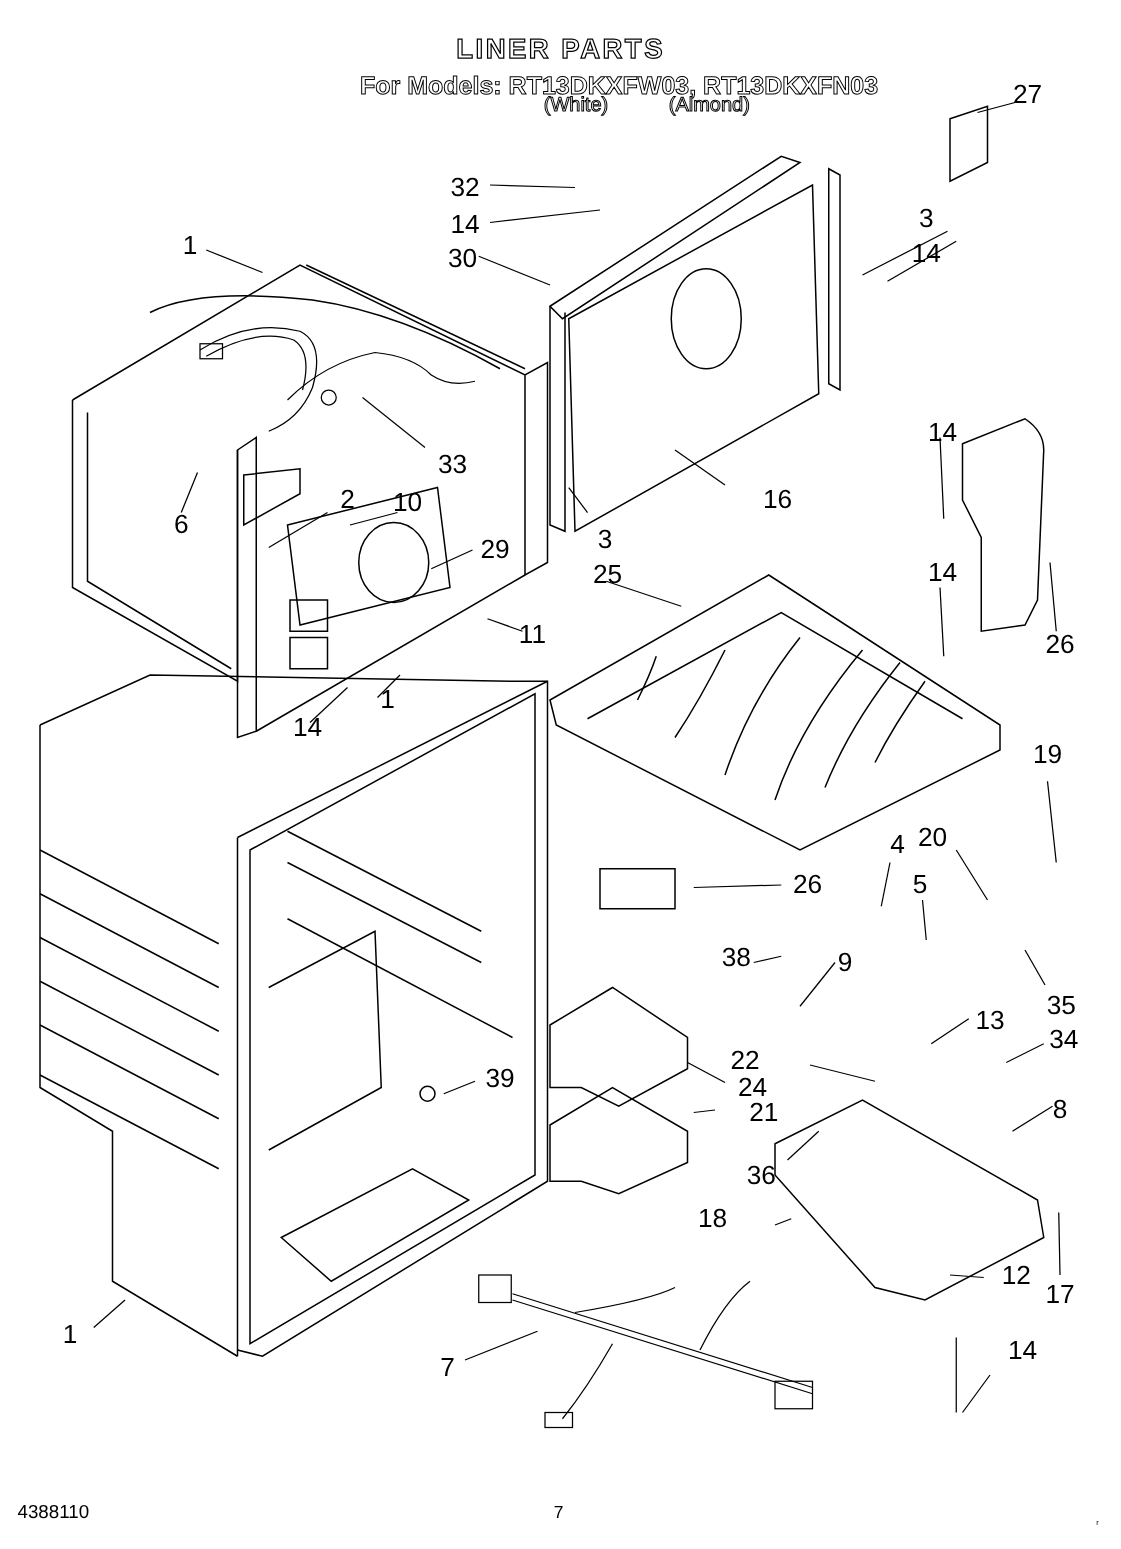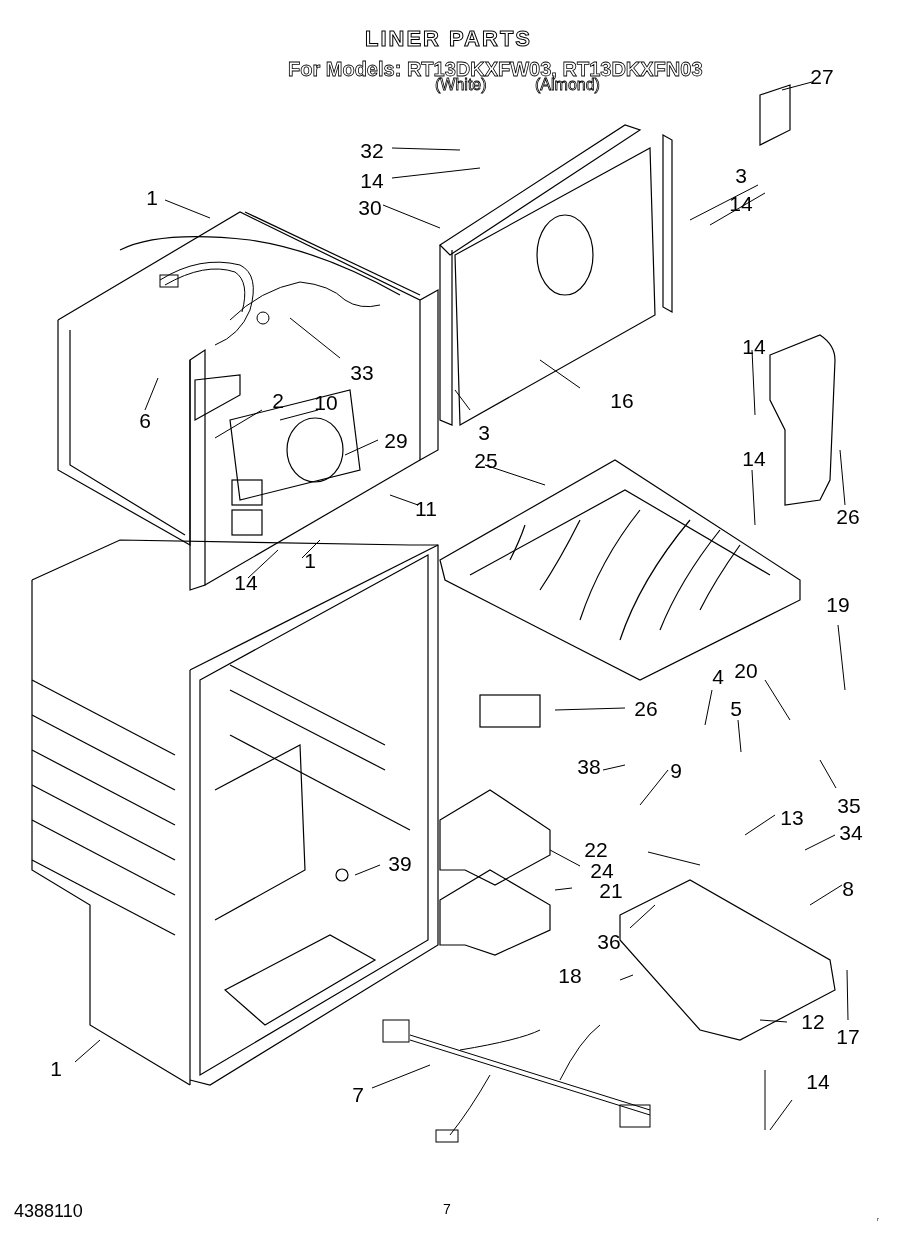--- a/index.html
+++ b/index.html
@@ -9,21 +9,21 @@
            font-size: 22px; font-weight: bold; letter-spacing: 2px;
            color: #fff; -webkit-text-stroke: 1px #000; }
   .models { position: absolute; left: 288px; top: 58px; font-size: 20px; font-weight: bold;
             color: #fff; -webkit-text-stroke: 0.8px #000; white-space: nowrap; }
   .variant { position: absolute; top: 76px; font-size: 16px; font-weight: normal;
              color: #fff; -webkit-text-stroke: 0.8px #000; white-space: nowrap; padding-left: 25px; }
   #v-white { left: 410px; }
   #v-almond { left: 510px; }
   svg.art { position: absolute; left: 0; top: 0; }
   .callout { position: absolute; font-size: 21px; line-height: 1; transform: translate(-50%, -50%); white-space: nowrap; }
-  .footer-doc { position: absolute; left: 14px; top: 1201px; font-size: 18px; }
+  .footer-doc { position: absolute; left: 14px; top: 1201px; font-size: 15px; }
   .footer-page { position: absolute; left: 443px; top: 1201px; font-size: 14px; }
   .footer-mark { position: absolute; left: 877px; top: 1216px; font-size: 6px; }
 </style>
 </head>
 <body>
 
 <div class="title">LINER PARTS</div>
 <div class="models">For Models: RT13DKXFW03, RT13DKXFN03</div>
 <div class="variant" id="v-white">(White)</div>
 <div class="variant" id="v-almond">(Almond)</div>

